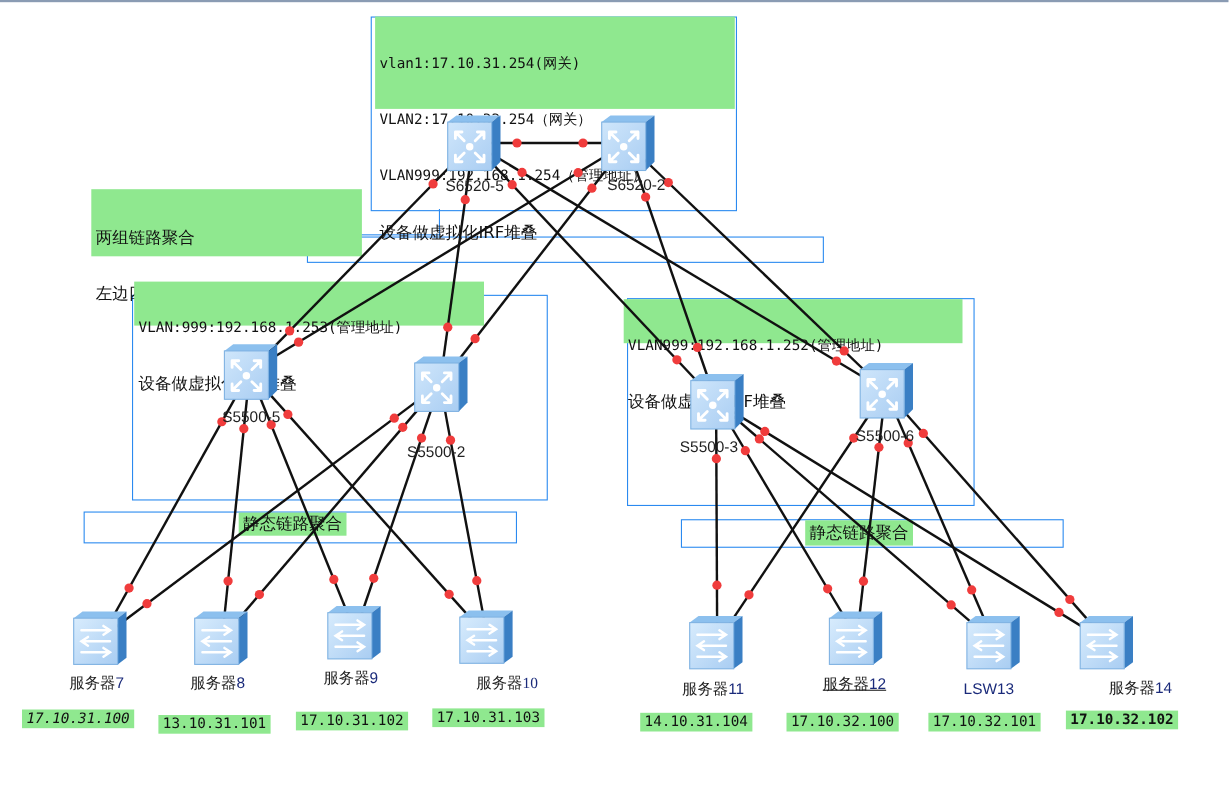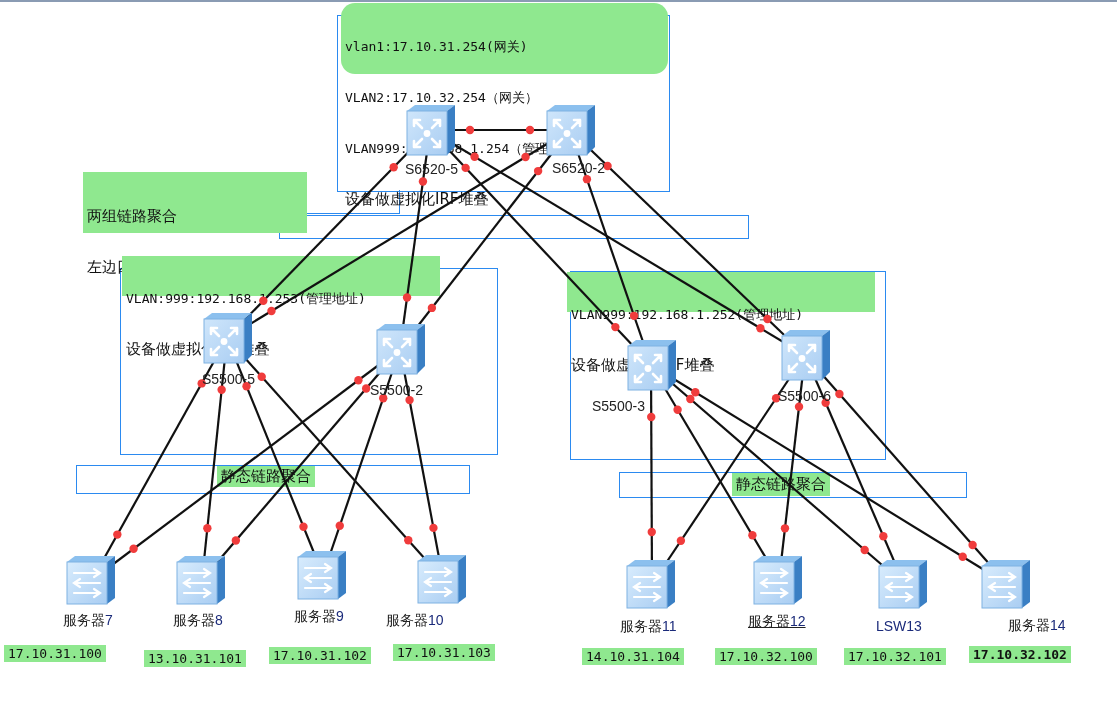--- a/index.html
+++ b/index.html
@@ -21,28 +21,28 @@
 <div class="topbar"></div>
 
 <div class="group-box" style="left:337px;top:15px;width:333px;height:177px;"></div>
 <div class="group-box" style="left:85px;top:190px;width:315px;height:24px;border-top:none;"></div>
 <div class="group-box" style="left:279px;top:215px;width:470px;height:24px;"></div>
 <div class="group-box" style="left:120px;top:268px;width:378px;height:187px;"></div>
 <div class="group-box" style="left:570px;top:271px;width:316px;height:189px;"></div>
 <div class="group-box" style="left:76px;top:465px;width:394px;height:29px;"></div>
 <div class="group-box" style="left:619px;top:472px;width:348px;height:26px;"></div>
 
-<div class="note" style="left:341px;top:3px;width:327px;height:71px;padding-top:1px;border-radius:14px;">
+<div class="note" style="left:341px;top:15px;width:327px;height:84px;padding-top:1px;">
   <span class="line mono">vlan1:17.10.31.254(网关)</span>
   <span class="line mono">VLAN2:17.10.32.254（网关）</span>
   <span class="line mono">VLAN999:192.168.1.254（管理地址）</span>
   <span class="line">设备做虚拟化IRF堆叠</span>
 </div>
 
-<div class="note" style="left:83px;top:172px;width:224px;height:61px;padding-top:2px;">
+<div class="note" style="left:83px;top:172px;width:246px;height:61px;padding-top:2px;">
   <span class="line">两组链路聚合</span>
   <span class="line">左边四根线一组右边四根线一组</span>
 </div>
 
 <div class="note" style="left:122px;top:256px;width:318px;height:40px;">
   <span class="line mono">VLAN:999:192.168.1.253(管理地址)</span>
   <span class="line">设备做虚拟化IRF堆叠</span>
 </div>
 
 <div class="note" style="left:567px;top:272px;width:308px;height:40px;">
@@ -200,40 +200,40 @@
     <polygon points="44,8 52,2 52,44 44,52" fill="#3a7fc4"></polygon>
     <rect x="4" y="8" width="40" height="44" fill="url(#gcf)" stroke="#7fb2e2"></rect>
     <g stroke="#fff" stroke-width="2.6" fill="none" stroke-linecap="round">
       <path d="M11 17 L19 25 M11 17 L17 17 M11 17 L11 23"></path>
       <path d="M37 17 L29 25 M37 17 L31 17 M37 17 L37 23"></path>
       <path d="M11 44 L19 36 M11 44 L17 44 M11 44 L11 38"></path>
       <path d="M37 44 L29 36 M37 44 L31 44 M37 44 L37 38"></path>
     </g>
     <circle cx="24" cy="30.5" r="3.4" fill="#fff"></circle>
   </svg></span></div>
-    <div class="dev-label" style="left: 370px; top: 382px;">S5500-2</div>
+    <div class="dev-label" style="left: 370px; top: 402px;">S5500-2</div>
     <div class="device" style="left: 624px; top: 338px; width: 54px; height: 54px;"><span><svg width="54" height="54" viewBox="0 0 54 54">
     <defs>
             <linearGradient id="gcf" x1="0" y1="0" x2="1" y2="1">
               <stop offset="0" stop-color="#cfe6fb"></stop>
               <stop offset="1" stop-color="#a9cdf2"></stop>
             </linearGradient>
           </defs>
     <polygon points="4,8 12,2 52,2 44,8" fill="#8cc0ee"></polygon>
     <polygon points="44,8 52,2 52,44 44,52" fill="#3a7fc4"></polygon>
     <rect x="4" y="8" width="40" height="44" fill="url(#gcf)" stroke="#7fb2e2"></rect>
     <g stroke="#fff" stroke-width="2.6" fill="none" stroke-linecap="round">
       <path d="M11 17 L19 25 M11 17 L17 17 M11 17 L11 23"></path>
       <path d="M37 17 L29 25 M37 17 L31 17 M37 17 L37 23"></path>
       <path d="M11 44 L19 36 M11 44 L17 44 M11 44 L11 38"></path>
       <path d="M37 44 L29 36 M37 44 L31 44 M37 44 L37 38"></path>
     </g>
     <circle cx="24" cy="30.5" r="3.4" fill="#fff"></circle>
   </svg></span></div>
-    <div class="dev-label" style="left: 592px; top: 398px;">S5500-3</div>
+    <div class="dev-label" style="left: 618px; top: 398px;">S5500-3</div>
     <div class="device" style="left: 778px; top: 328px; width: 54px; height: 54px;"><span><svg width="54" height="54" viewBox="0 0 54 54">
     <defs>
             <linearGradient id="gcf" x1="0" y1="0" x2="1" y2="1">
               <stop offset="0" stop-color="#cfe6fb"></stop>
               <stop offset="1" stop-color="#a9cdf2"></stop>
             </linearGradient>
           </defs>
     <polygon points="4,8 12,2 52,2 44,8" fill="#8cc0ee"></polygon>
     <polygon points="44,8 52,2 52,44 44,52" fill="#3a7fc4"></polygon>
     <rect x="4" y="8" width="40" height="44" fill="url(#gcf)" stroke="#7fb2e2"></rect>
@@ -255,21 +255,21 @@
           </defs>
     <polygon points="2,9 10,3 50,3 42,9" fill="#8cc0ee"></polygon>
     <polygon points="42,9 50,3 50,45 42,51" fill="#3a7fc4"></polygon>
     <rect x="2" y="9" width="40" height="42" fill="url(#gaf)" stroke="#7fb2e2"></rect>
     <g stroke="#fff" stroke-width="2.2" fill="none" stroke-linecap="round">
       <path d="M9 20 L35 20 M29 16 L35 20 L29 24"></path>
       <path d="M35 30 L9 30 M15 26 L9 30 L15 34"></path>
       <path d="M9 40 L35 40 M29 36 L35 40 L29 44"></path>
     </g>
   </svg></span></div>
-    <div class="ip" style="left: 4px; top: 645px;">17.10.31.100</div>
+    <div class="ip" style="left: 20px; top: 645px; font-style: italic;">17.10.31.100</div>
     <div class="dev-label" style="left: 63px; top: 612px;"><span>服务器</span><span class="num">7</span></div>
     <div class="device" style="left: 175px; top: 553px; width: 54px; height: 54px;"><span><svg width="54" height="54" viewBox="0 0 54 54">
     <defs>
             <linearGradient id="gaf" x1="0" y1="0" x2="1" y2="1">
               <stop offset="0" stop-color="#d8ecfd"></stop>
               <stop offset="1" stop-color="#a9cdf2"></stop>
             </linearGradient>
           </defs>
     <polygon points="2,9 10,3 50,3 42,9" fill="#8cc0ee"></polygon>
     <polygon points="42,9 50,3 50,45 42,51" fill="#3a7fc4"></polygon>
@@ -310,21 +310,21 @@
     <polygon points="2,9 10,3 50,3 42,9" fill="#8cc0ee"></polygon>
     <polygon points="42,9 50,3 50,45 42,51" fill="#3a7fc4"></polygon>
     <rect x="2" y="9" width="40" height="42" fill="url(#gaf)" stroke="#7fb2e2"></rect>
     <g stroke="#fff" stroke-width="2.2" fill="none" stroke-linecap="round">
       <path d="M9 20 L35 20 M29 16 L35 20 L29 24"></path>
       <path d="M35 30 L9 30 M15 26 L9 30 L15 34"></path>
       <path d="M9 40 L35 40 M29 36 L35 40 L29 44"></path>
     </g>
   </svg></span></div>
     <div class="ip" style="left: 393px; top: 644px;">17.10.31.103</div>
-    <div class="dev-label" style="left: 386px; top: 612px;"><span>服务器</span><span class="num">10</span></div>
+    <div class="dev-label" style="left: 433px; top: 612px; font-family: Liberation Serif, serif;"><span>服务器</span><span class="num">10</span></div>
     <div class="device" style="left: 625px; top: 557px; width: 54px; height: 54px;"><span><svg width="54" height="54" viewBox="0 0 54 54">
     <defs>
             <linearGradient id="gaf" x1="0" y1="0" x2="1" y2="1">
               <stop offset="0" stop-color="#d8ecfd"></stop>
               <stop offset="1" stop-color="#a9cdf2"></stop>
             </linearGradient>
           </defs>
     <polygon points="2,9 10,3 50,3 42,9" fill="#8cc0ee"></polygon>
     <polygon points="42,9 50,3 50,45 42,51" fill="#3a7fc4"></polygon>
     <rect x="2" y="9" width="40" height="42" fill="url(#gaf)" stroke="#7fb2e2"></rect>

